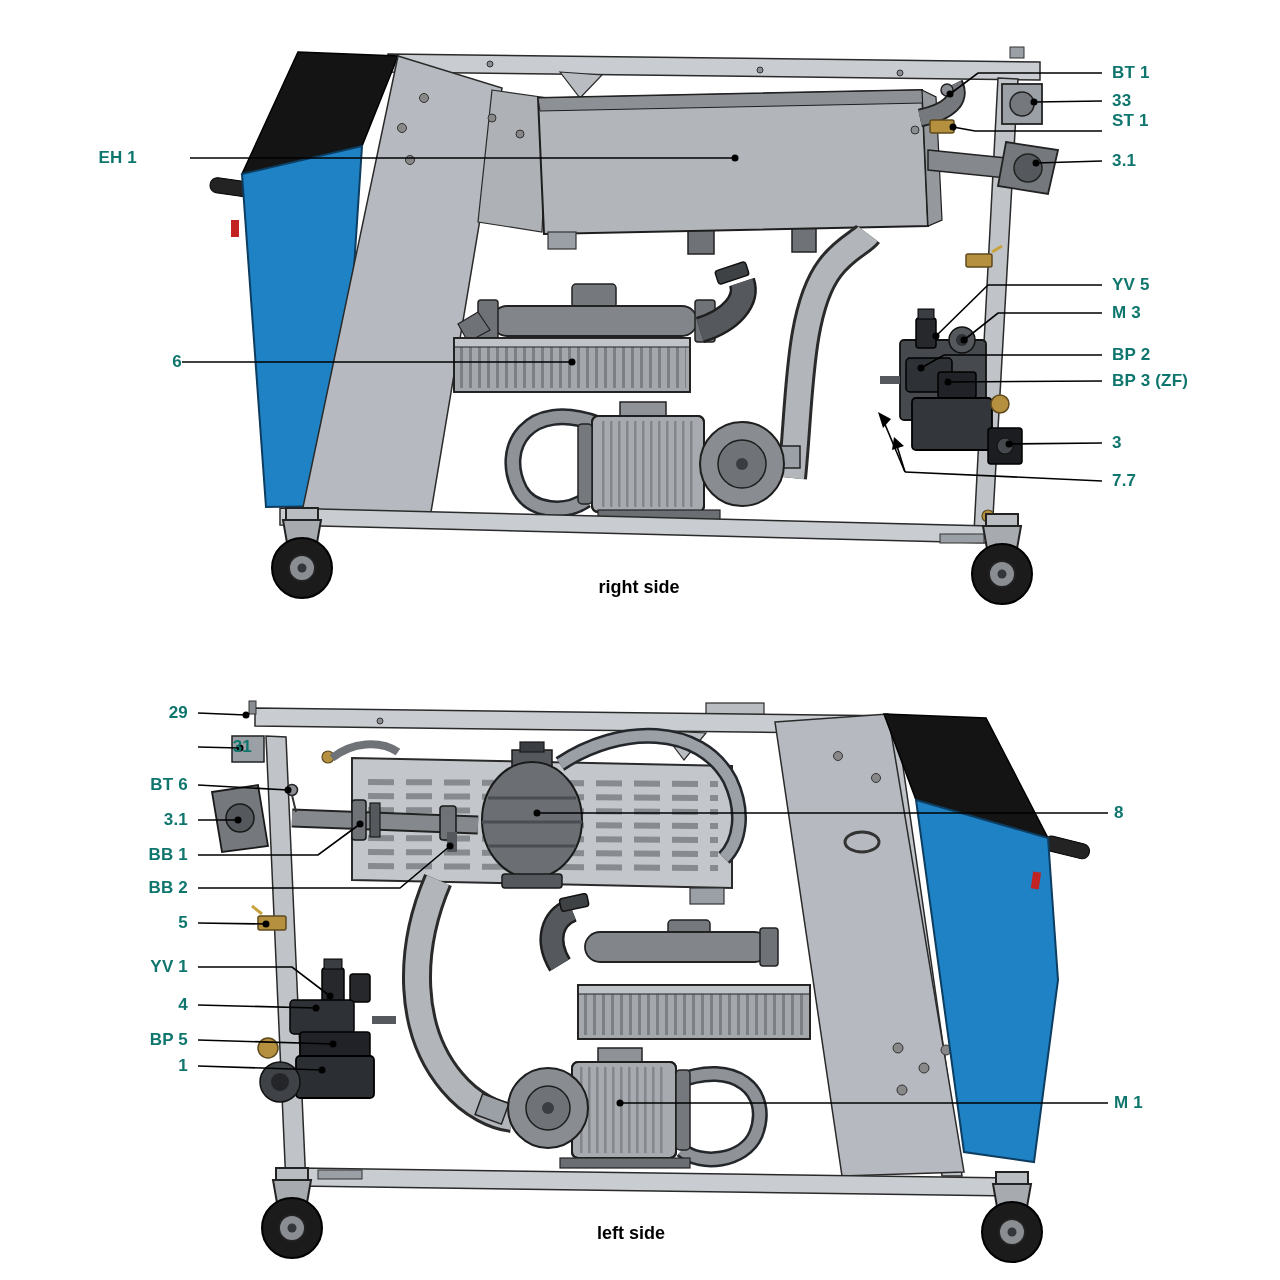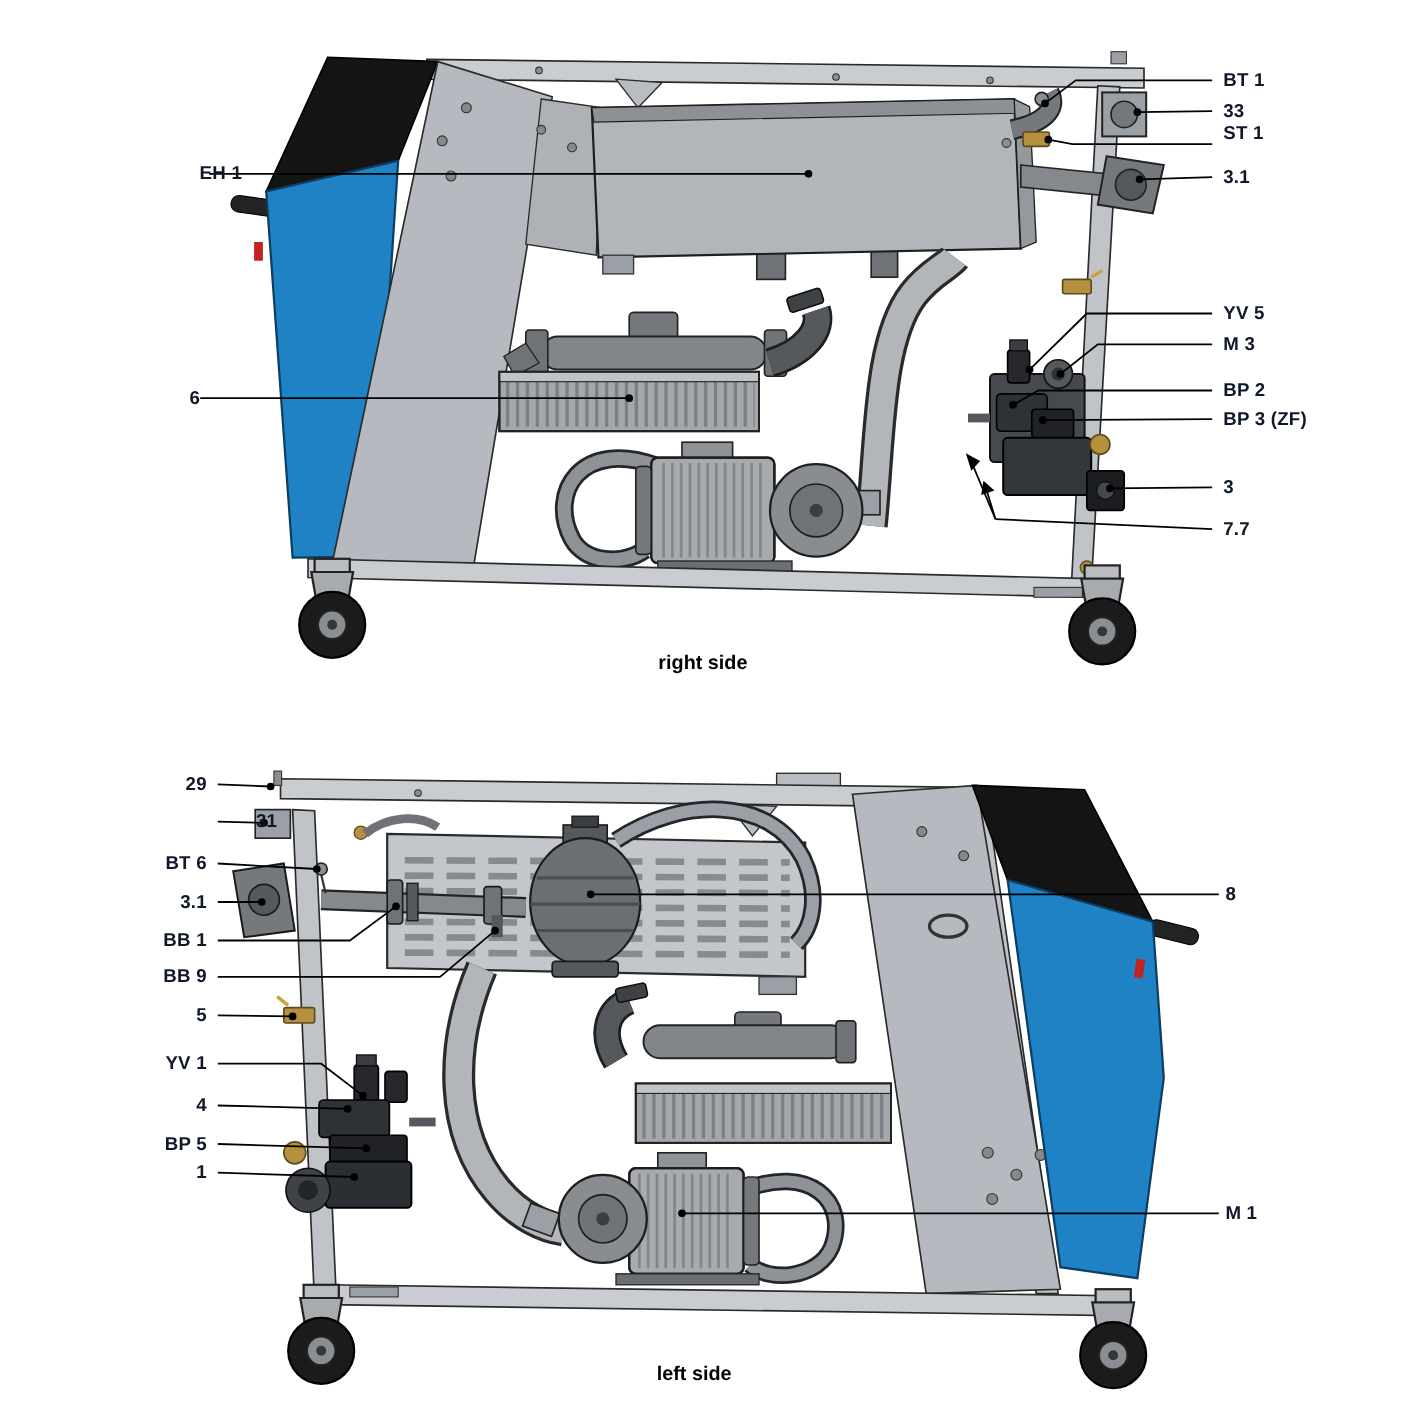--- a/index.html
+++ b/index.html
@@ -4,25 +4,25 @@
 <style>
   html,body{margin:0;padding:0;}
   body{
     width:1280px;height:1280px;background:#ffffff;position:relative;overflow:hidden;
     font-family:"Liberation Sans",sans-serif;
   }
   .stage{position:absolute;inset:0;}
   svg{position:absolute;top:0;left:0;}
   .lbl{
     position:absolute;transform:translateY(-50%);
-    font-weight:bold;font-size:17px;color:#0f172a;white-space:nowrap;letter-spacing:.2px;text-align:center;
+    font-weight:bold;font-size:17px;color:#0f766e;white-space:nowrap;letter-spacing:.2px;text-align:center;
   }
   .caption{
     position:absolute;transform:translate(-50%,-50%);
-    font-weight:bold;font-size:18px;color:#000;white-space:nowrap;margin-top:16px;
+    font-weight:bold;font-size:18px;color:#000;white-space:nowrap;
   }
 </style>
 </head>
 <body>
 
 <div class="stage">
 
 <svg width="1280" height="1280" viewBox="0 0 1280 1280" xmlns="http://www.w3.org/2000/svg" xmlns:xlink="http://www.w3.org/1999/xlink">
   <defs>
     <g id="caster">
@@ -334,42 +334,42 @@
           <circle cx="322" cy="1070" r="3.5" fill="#000" stroke="none"></circle>
       <line x1="1108" y1="813" x2="537" y2="813"></line>
           <circle cx="537" cy="813" r="3.5" fill="#000" stroke="none"></circle>
       <line x1="1108" y1="1103" x2="620" y2="1103"></line>
           <circle cx="620" cy="1103" r="3.5" fill="#000" stroke="none"></circle>
     </g>
   </g>
 </svg>
 
 <div>
-  <div class="lbl" style="right:1060px;top:158px">EH 1</div>
+  <div class="lbl" style="right:1143px;top:158px">EH 1</div>
   <div class="lbl" style="right:1098px;top:362px">6</div>
   <div class="lbl" style="left:1112px;top:73px">BT 1</div>
   <div class="lbl" style="left:1112px;top:101px">33</div>
   <div class="lbl" style="left:1112px;top:121px">ST 1</div>
   <div class="lbl" style="left:1112px;top:161px">3.1</div>
   <div class="lbl" style="left:1112px;top:285px">YV 5</div>
   <div class="lbl" style="left:1112px;top:313px">M 3</div>
   <div class="lbl" style="left:1112px;top:355px">BP 2</div>
   <div class="lbl" style="left:1112px;top:381px">BP 3 (ZF)</div>
   <div class="lbl" style="left:1112px;top:443px">3</div>
   <div class="lbl" style="left:1112px;top:481px">7.7</div>
   <div class="caption" style="left:639px;top:587px">right side</div>
 </div>
 
 <div>
   <div class="lbl" style="right:1092px;top:713px">29</div>
   <div class="lbl" style="right:1028px;top:747px">31</div>
   <div class="lbl" style="right:1092px;top:785px">BT 6</div>
   <div class="lbl" style="right:1092px;top:820px">3.1</div>
   <div class="lbl" style="right:1092px;top:855px">BB 1</div>
-  <div class="lbl" style="right:1092px;top:888px">BB 9</div>
+  <div class="lbl" style="right:1092px;top:888px">BB 2</div>
   <div class="lbl" style="right:1092px;top:923px">5</div>
   <div class="lbl" style="right:1092px;top:967px">YV 1</div>
   <div class="lbl" style="right:1092px;top:1005px">4</div>
   <div class="lbl" style="right:1092px;top:1040px">BP 5</div>
   <div class="lbl" style="right:1092px;top:1066px">1</div>
   <div class="lbl" style="left:1114px;top:813px">8</div>
   <div class="lbl" style="left:1114px;top:1103px">M 1</div>
   <div class="caption" style="left:631px;top:1233px">left side</div>
 </div>
 

